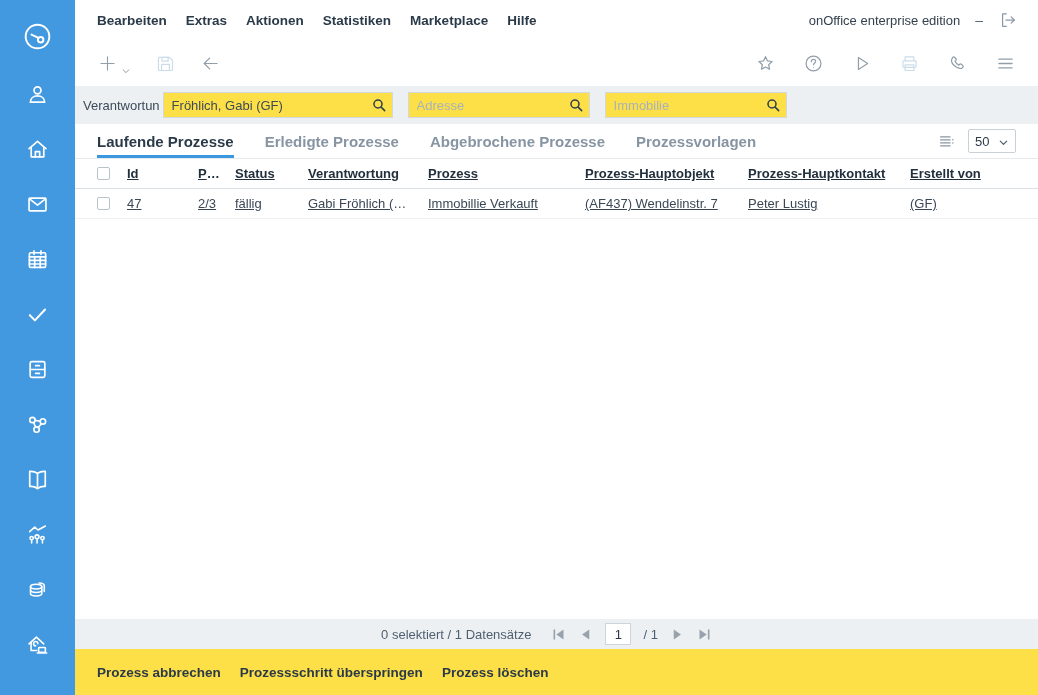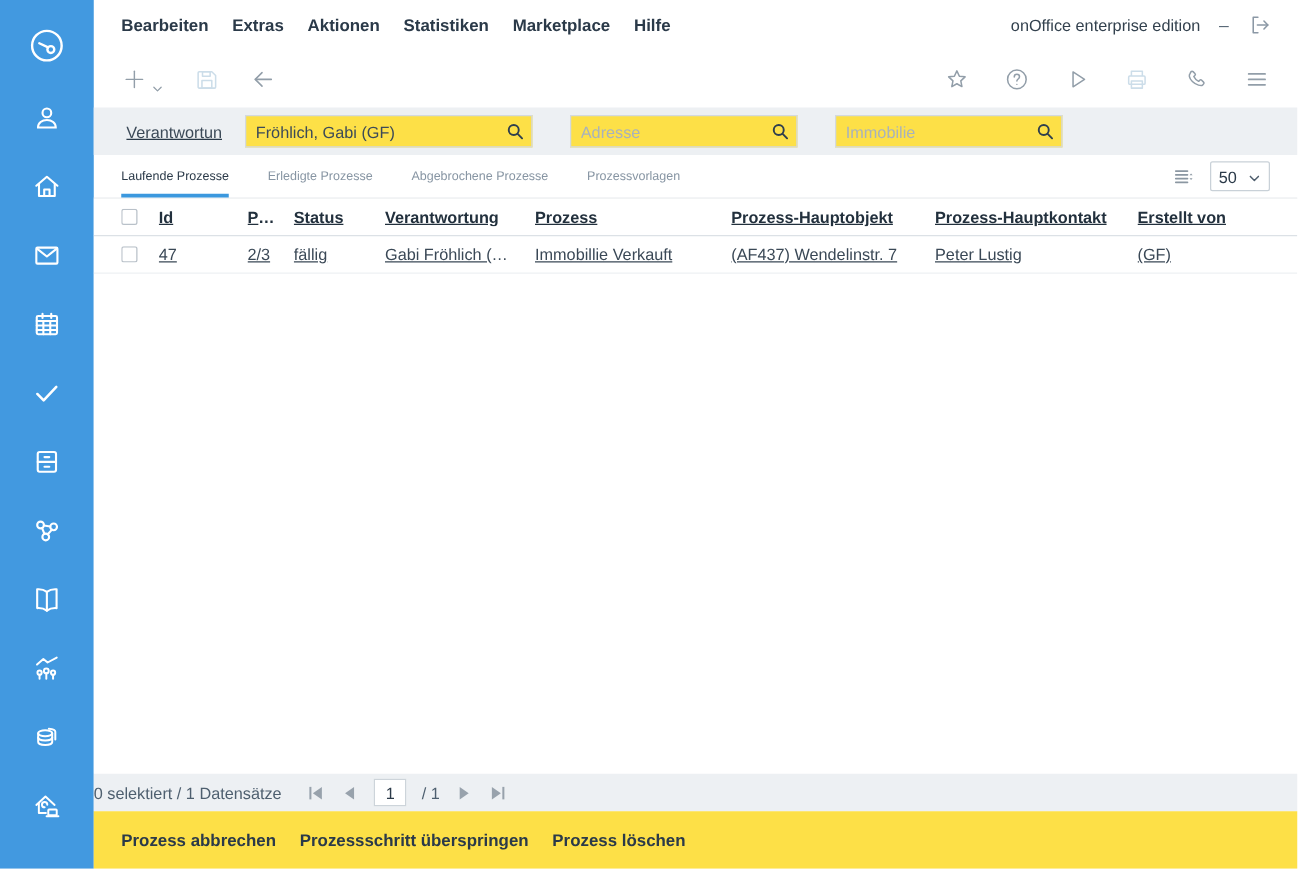--- a/index.html
+++ b/index.html
@@ -32,54 +32,54 @@
   .toolbar { height:46px; display:flex; align-items:center; padding:0 22px; }
   .tool-left { display:flex; align-items:center; gap:24px; }
   .tool-right { margin-left:auto; display:flex; align-items:center; gap:27px; }
   .tbtn { width:21px; height:21px; color:#929ea9; cursor:pointer; display:flex; align-items:center; }
   .tbtn svg { width:100%; height:100%; }
   .tbtn.disabled { color:#ccdde9; cursor:default; }
   .plus-group { display:flex; align-items:flex-end; gap:3px; cursor:pointer; }
   .chev-sm { width:10px; height:10px; color:#929ea9; }
   .chev-sm svg { width:100%; height:100%; }
   
-  .searchbar { height:38px; background:#edf0f3; display:flex; align-items:center; padding-left:26px; gap:30px;text-decoration:underline; }
+  .searchbar { height:38px; background:#edf0f3; display:flex; align-items:center; padding-left:8px; gap:15px; }
   .search-label { font-size:13px; color:#3c4a58; white-space:nowrap; overflow:hidden; max-width:82px; margin-right:-12px; }
   .sfield { position:relative; height:26px; }
   .sfield input {
     width:100%; height:26px; border:1px solid #d3d9df; background:#fde047;
     font-family:inherit; font-size:13px; color:#3c4a58; padding:0 26px 0 8px; outline:none;
   }
   .sfield input::placeholder { color:#a8b2bc; }
   .sfield .mag { position:absolute; right:6px; top:5px; width:16px; height:16px; color:#2f3f4e; }
   .sfield .mag svg { width:100%; height:100%; }
   .sf1 { width:230px; } .sf2,.sf3,.sf4 { width:182px; }
   
   .tabsrow { height:35px; display:flex; align-items:stretch; padding:0 22px; border-bottom:1px solid #e7eaed; }
   .tabs { display:flex; gap:31px; }
-  .tab { display:flex; align-items:center; font-weight:400; font-size:10px; color:#8795a3; cursor:pointer; border-bottom:3px solid transparent; padding-top:3px; white-space:nowrap; }
+  .tab { display:flex; align-items:center; font-weight:700; font-size:15px; color:#8795a3; cursor:pointer; border-bottom:3px solid transparent; padding-top:3px; white-space:nowrap; }
   .tab.active { color:#2b3a49; border-bottom-color:#3b98de; }
   .tabs-right { margin-left:auto; display:flex; align-items:center; gap:12px; }
   .list-ico { width:18px; height:18px; color:#8b97a2; cursor:pointer; }
   .list-ico svg { width:100%; height:100%; }
   .pagesize { width:48px; height:24px; background:#fff; border:1px solid #c9d1d8; border-radius:2px;
     display:flex; align-items:center; justify-content:space-between; padding:0 6px; cursor:pointer; }
   .pagesize .val { font-size:13px; color:#2b3a49; }
   .pagesize .chev { width:11px; height:11px; color:#4e5e6d; }
   .pagesize .chev svg { width:100%; height:100%; }
   
   .content { flex:1; background:#fff; display:flex; flex-direction:column; overflow:hidden; }
   .tgrid { display:grid; grid-template-columns:30px 71px 37px 73px 120px 157px 163px 162px 1fr;
     align-items:center; padding-left:22px; }
   .thead { height:30px; border-bottom:1px solid #dce1e6; font-weight:700; color:#22303d; font-size:13px; }
   .trow { height:30px; border-bottom:1px solid #eef1f3; color:#3a4856; font-size:13px; }
   .cell { overflow:hidden; white-space:nowrap; text-overflow:ellipsis; padding-right:16px;text-decoration:underline; }
   .cbx { width:13px; height:13px; border:1px solid #b9c1c9; border-radius:2px; background:#fff; cursor:pointer; }
   
-  .footerbar { height:30px; background:#edf0f3; display:flex; align-items:center; justify-content:flex-start;
+  .footerbar { height:30px; background:#edf0f3; display:flex; align-items:center; justify-content:center;
     padding-right:20px; gap:12px; }
   .sel-status { color:#4e5f6f; font-size:13px; margin-right:8px; }
   .pgbtn { width:15px; height:15px; color:#98a2ac; cursor:pointer; }
   .pgbtn svg { width:100%; height:100%; }
   .pagebox { width:26px; height:22px; background:#fff; border:1px solid #cdd4da; display:flex;
     align-items:center; justify-content:center; font-size:13px; color:#2b3a49; }
   .pagetotal { color:#4e5f6f; font-size:13px; }
   
   .actionbar { height:46px; background:#fde047; display:flex; align-items:center; padding-left:22px; gap:19px; }
   .action-link { font-weight:700; font-size:13.5px; color:#2b3a49; cursor:pointer; white-space:nowrap; }

